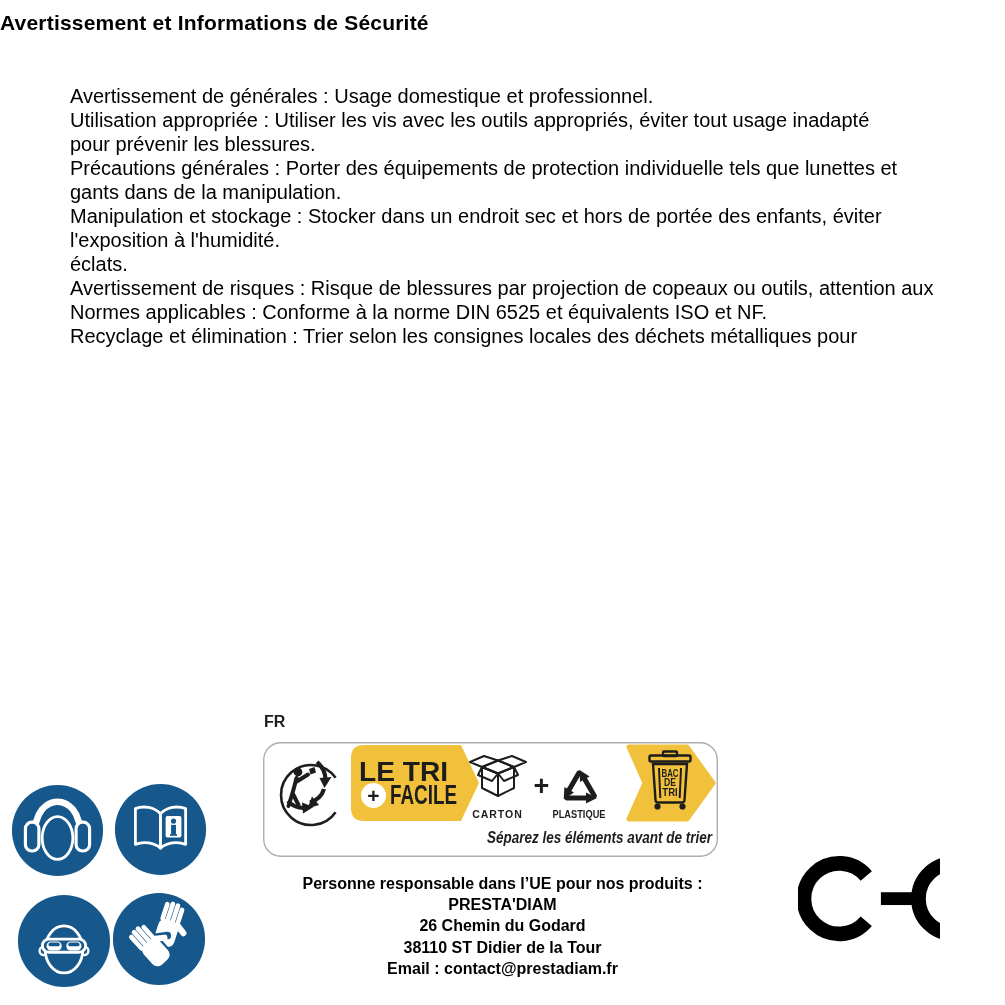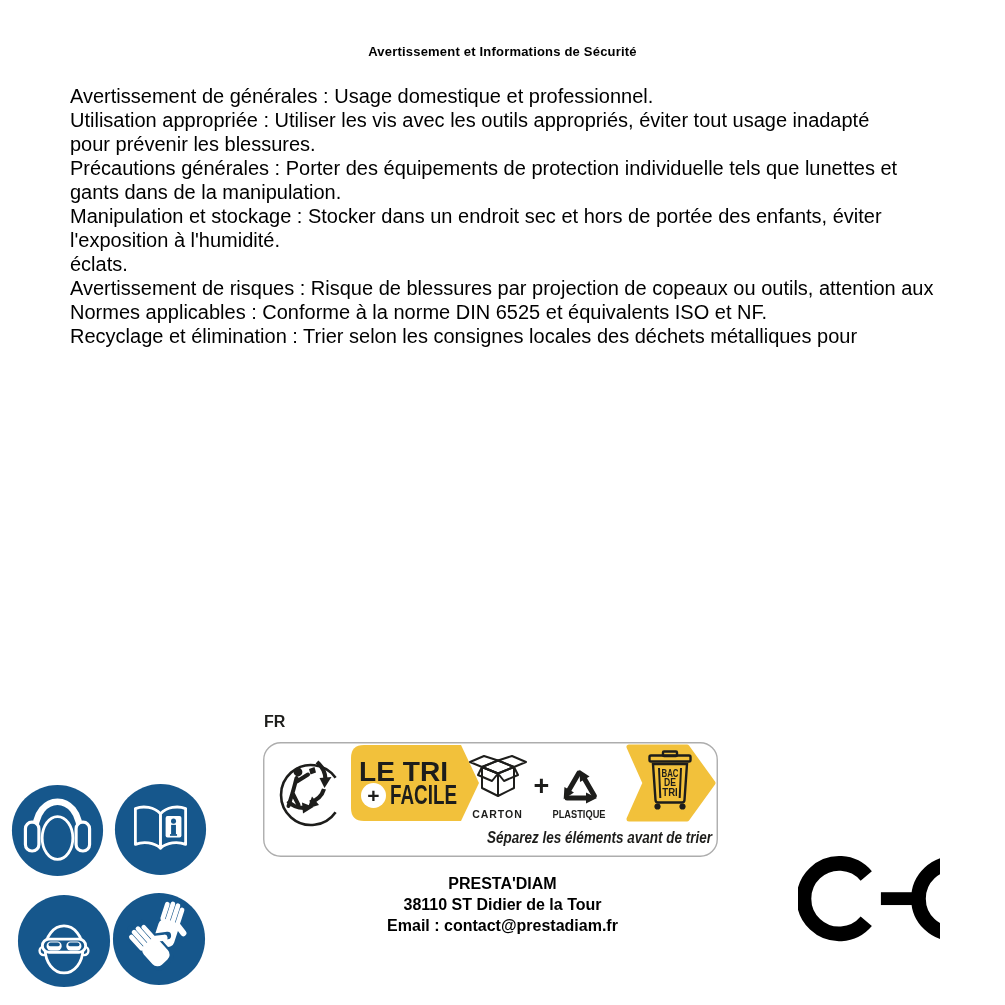--- a/index.html
+++ b/index.html
@@ -9,22 +9,22 @@
     --text:#000000;
     --border-gray:#ADADAD;
   }
   *{margin:0;padding:0;box-sizing:border-box;}
   html,body{background:#ffffff;}
   .page{
     position:relative;width:1005px;height:1005px;background:#fff;overflow:hidden;
     font-family:"Liberation Sans", sans-serif;color:var(--text);
   }
   .doc-title{
-    position:absolute;top:44px;left:0;width:100%;text-align:center;
-    font-size:13px;font-weight:bold;letter-spacing:.2px;
+    position:absolute;top:11px;left:0;width:100%;
+    font-size:21px;font-weight:bold;letter-spacing:.2px;
   }
   .safety-block{
     position:absolute;left:70px;top:84px;
     font-size:20px;line-height:24px;white-space:nowrap;color:#000;
   }
   .fr-code{
     position:absolute;left:264px;top:713px;
     font-size:16px;font-weight:bold;color:var(--ink);
   }
   .tri-box{position:absolute;left:263px;top:742px;}
@@ -179,21 +179,23 @@
       <rect x="-11" y="-7" width="22" height="28" rx="7"></rect>
       <rect x="-11" y="-25" width="5" height="21" rx="2.5"></rect>
       <rect x="-5.4" y="-27" width="5" height="23" rx="2.5"></rect>
       <rect x="0.2" y="-27" width="5" height="23" rx="2.5"></rect>
       <rect x="5.8" y="-24" width="5" height="20" rx="2.5"></rect>
       <rect x="6" y="-8" width="16" height="6.5" rx="3.2" transform="rotate(35 8 -4)"></rect>
     </g>
   </svg>
 
   <div class="contact-block">
+    <div>Personne responsable dans l’UE pour nos produits :</div>
     <div>PRESTA'DIAM</div>
+    <div>26 Chemin du Godard</div>
     <div>38110 ST Didier de la Tour</div>
     <div>Email : contact@prestadiam.fr</div>
   </div>
 
   <svg class="ce-mark" width="142" viewBox="0 0 155 104">
     <path d="M74.5,76.75 A38.5,38.5 0 1 1 74.5,27.25" fill="none" stroke="#000" stroke-width="16"></path>
     <path d="M137,76.75 A38.5,38.5 0 1 1 137,27.25" fill="none" stroke="#000" stroke-width="16" transform="translate(62.5,0) translate(-62.5,0) translate(62.5,0) scale(1) translate(-62.5,0) translate(62.5,0)"></path>
     <rect x="90.5" y="45" width="47" height="14" fill="#000"></rect>
   </svg>
 

